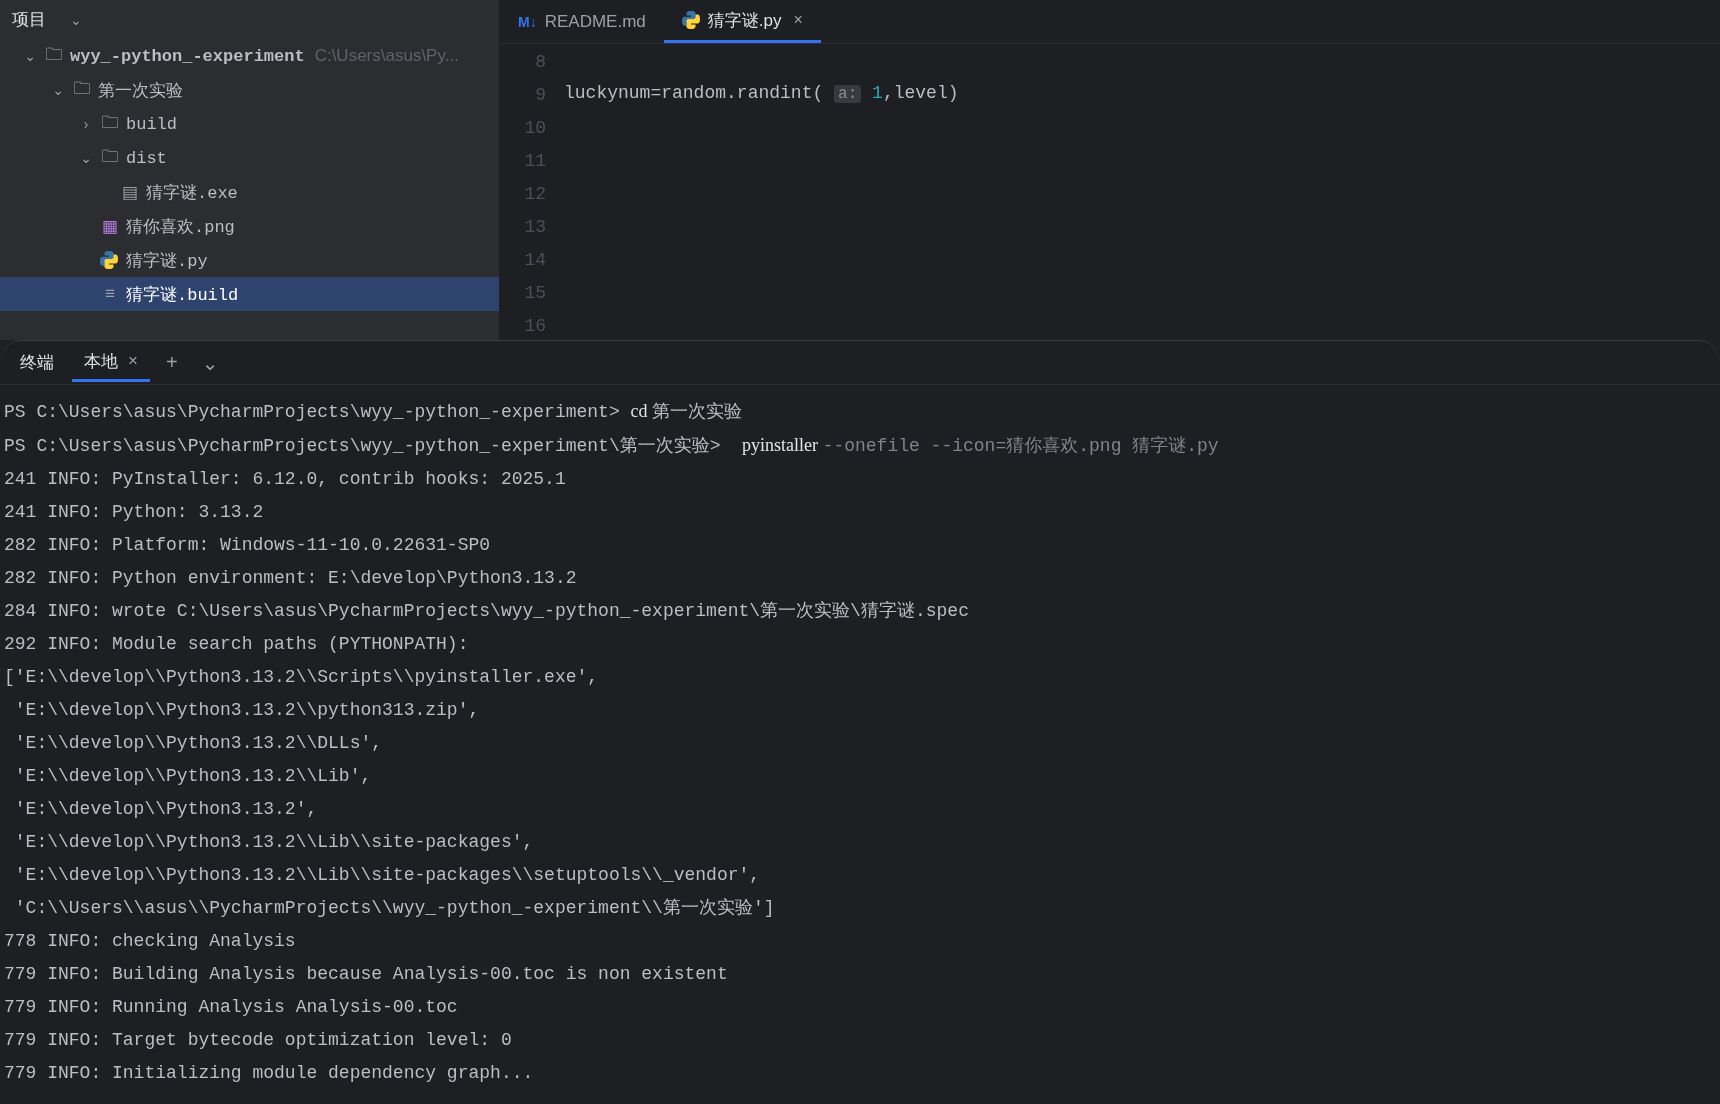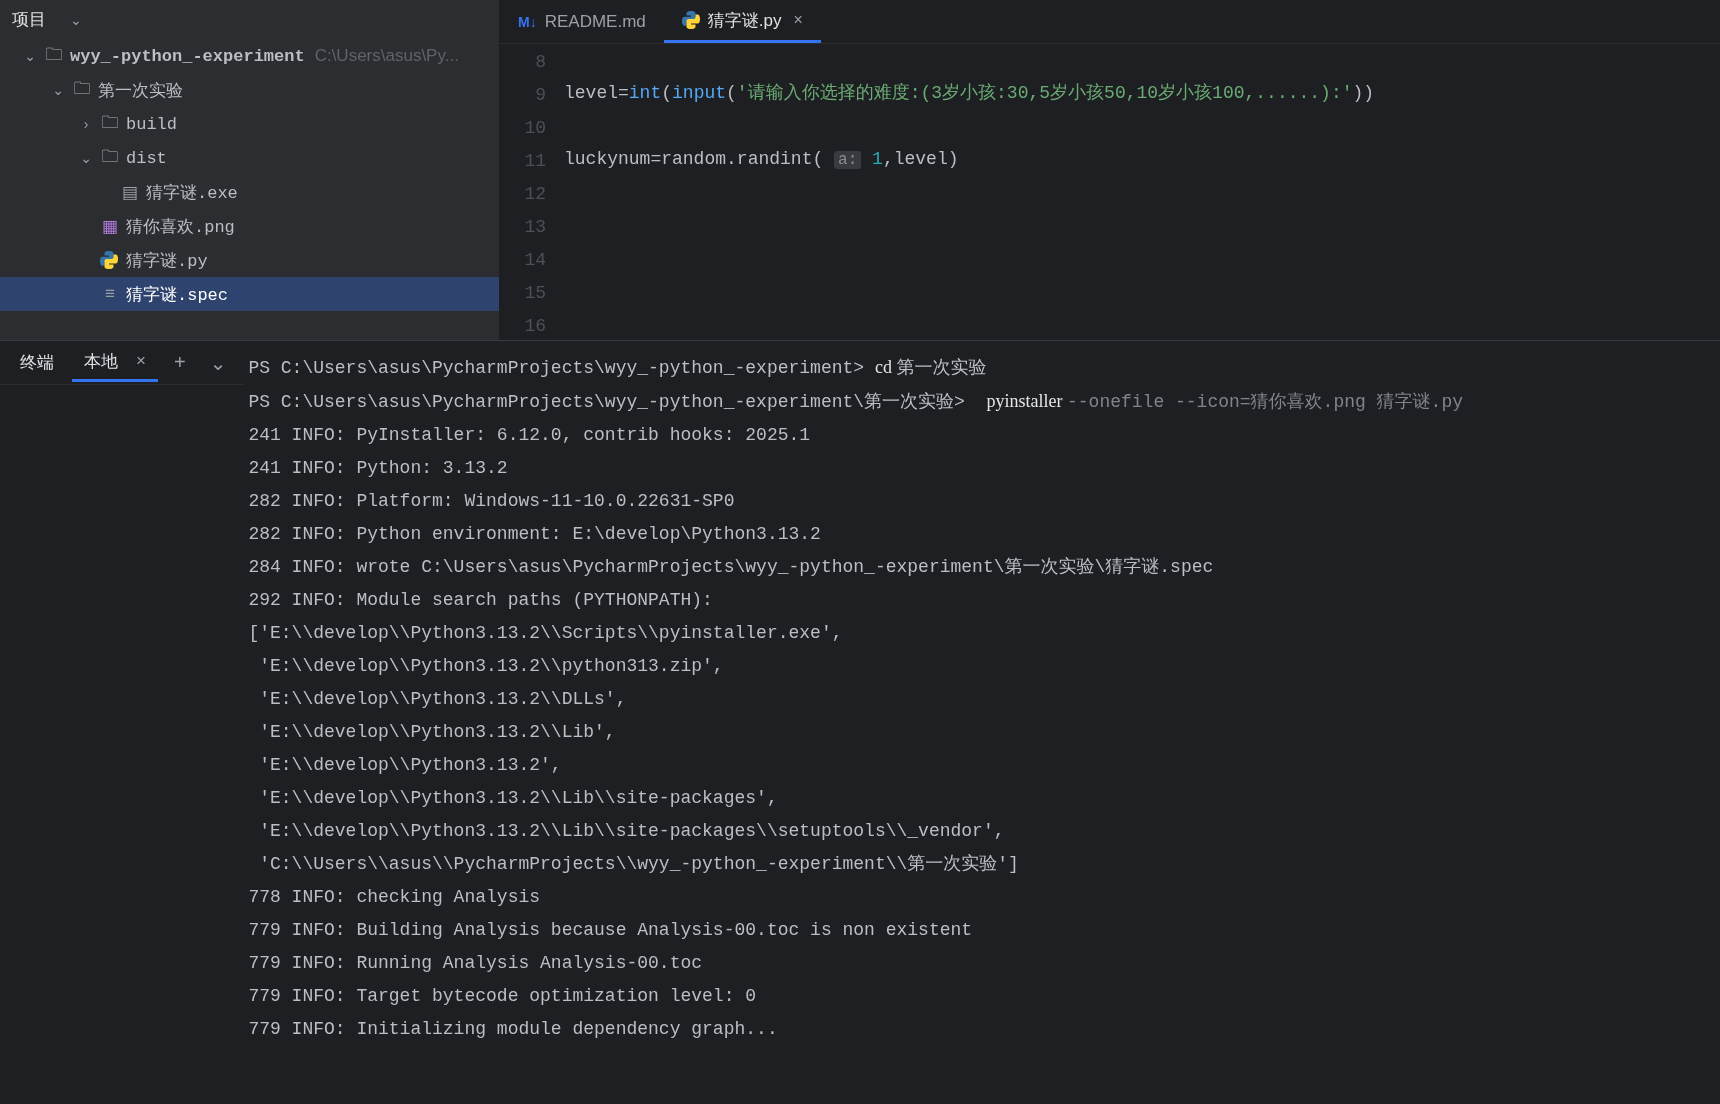--- a/index.html
+++ b/index.html
@@ -105,40 +105,41 @@
 }
 .fn { color: #56a8f5; }
 .s { color: #6aab73; }
 .n { color: #2aacb8; }
 .hint { background: #373a3f; color: #8c8c8c; padding: 0 4px; border-radius: 3px; font-size: 16px; }
 
 .terminal-panel {
   flex: 1;
   background: #1e1f22;
   display: flex;
-  flex-direction: row;
+  flex-direction: column;
   border-top: 1px solid #393b40;
+  border-radius: 22px;
 }
 .term-tabs {
   display: flex;
   align-items: center;
   height: 44px;
   padding: 0 10px;
   gap: 8px;
   border-bottom: 1px solid #2b2d30;
 }
 .term-title {
   color: #dfe1e5;
   padding: 0 10px;
   font-size: 17px;
 }
 .term-tab {
   display: flex;
   align-items: center;
-  gap: 18px;
+  gap: 10px;
   padding: 6px 12px;
   color: #dfe1e5;
   border-bottom: 3px solid #3574f0;
   font-size: 17px;
 }
 .term-tab .close { color: #9aa0a6; }
 .term-add, .term-drop { color: #9aa0a6; padding: 0 8px; font-size: 20px; }
 .term-out {
   font-family: Consolas, "Courier New", monospace;
   font-size: 18px;
@@ -199,21 +200,21 @@
             <svg viewBox="0 0 16 16">
               <path fill="#3776ab" d="M8 0c-4 0-4 2-4 2v2h4v1H2s-2 0-2 4 2 4 2 4h2v-2s0-2 2-2h4s2 0 2-2V2s0-2-4-2z"></path>
               <path fill="#ffd43b" d="M8 16c4 0 4-2 4-2v-2H8v-1h6s2 0 2-4-2-4-2-4h-2v2s0 2-2 2H6s-2 0-2 2v5s0 2 4 2z"></path>
             </svg>
           </span>
         <span class="lbl">猜字谜.py</span>
       </div>
       <div class="tree-row ind3 sel">
         <span class="arrow"></span>
         <span class="ico" style="color:#9aa0a6">≡</span>
-        <span class="lbl">猜字谜.spec</span>
+        <span class="lbl">猜字谜.build</span>
       </div>
     </div>
   </div>
 
   <div class="editor-area">
     <div class="tabs">
       <div class="tab">
         <span class="md-ico">M↓</span>
         <span>README.md</span>
       </div>
@@ -234,21 +235,20 @@
         <div>9</div>
         <div>10</div>
         <div>11</div>
         <div>12</div>
         <div>13</div>
         <div>14</div>
         <div>15</div>
         <div>16</div>
       </div>
       <div class="code-body">
-<div><span>level=</span><span class="fn">int</span><span>(</span><span class="fn">input</span><span>(</span><span class="s">'请输入你选择的难度:(3岁小孩:30,5岁小孩50,10岁小孩100,......):'</span><span>))</span></div>
 <div><span>luckynum=random.randint( </span><span class="hint">a:</span> <span class="n">1</span><span>,level)</span></div>
 <div> </div>
 
 
 
 
 
       </div>
     </div>
   </div>

